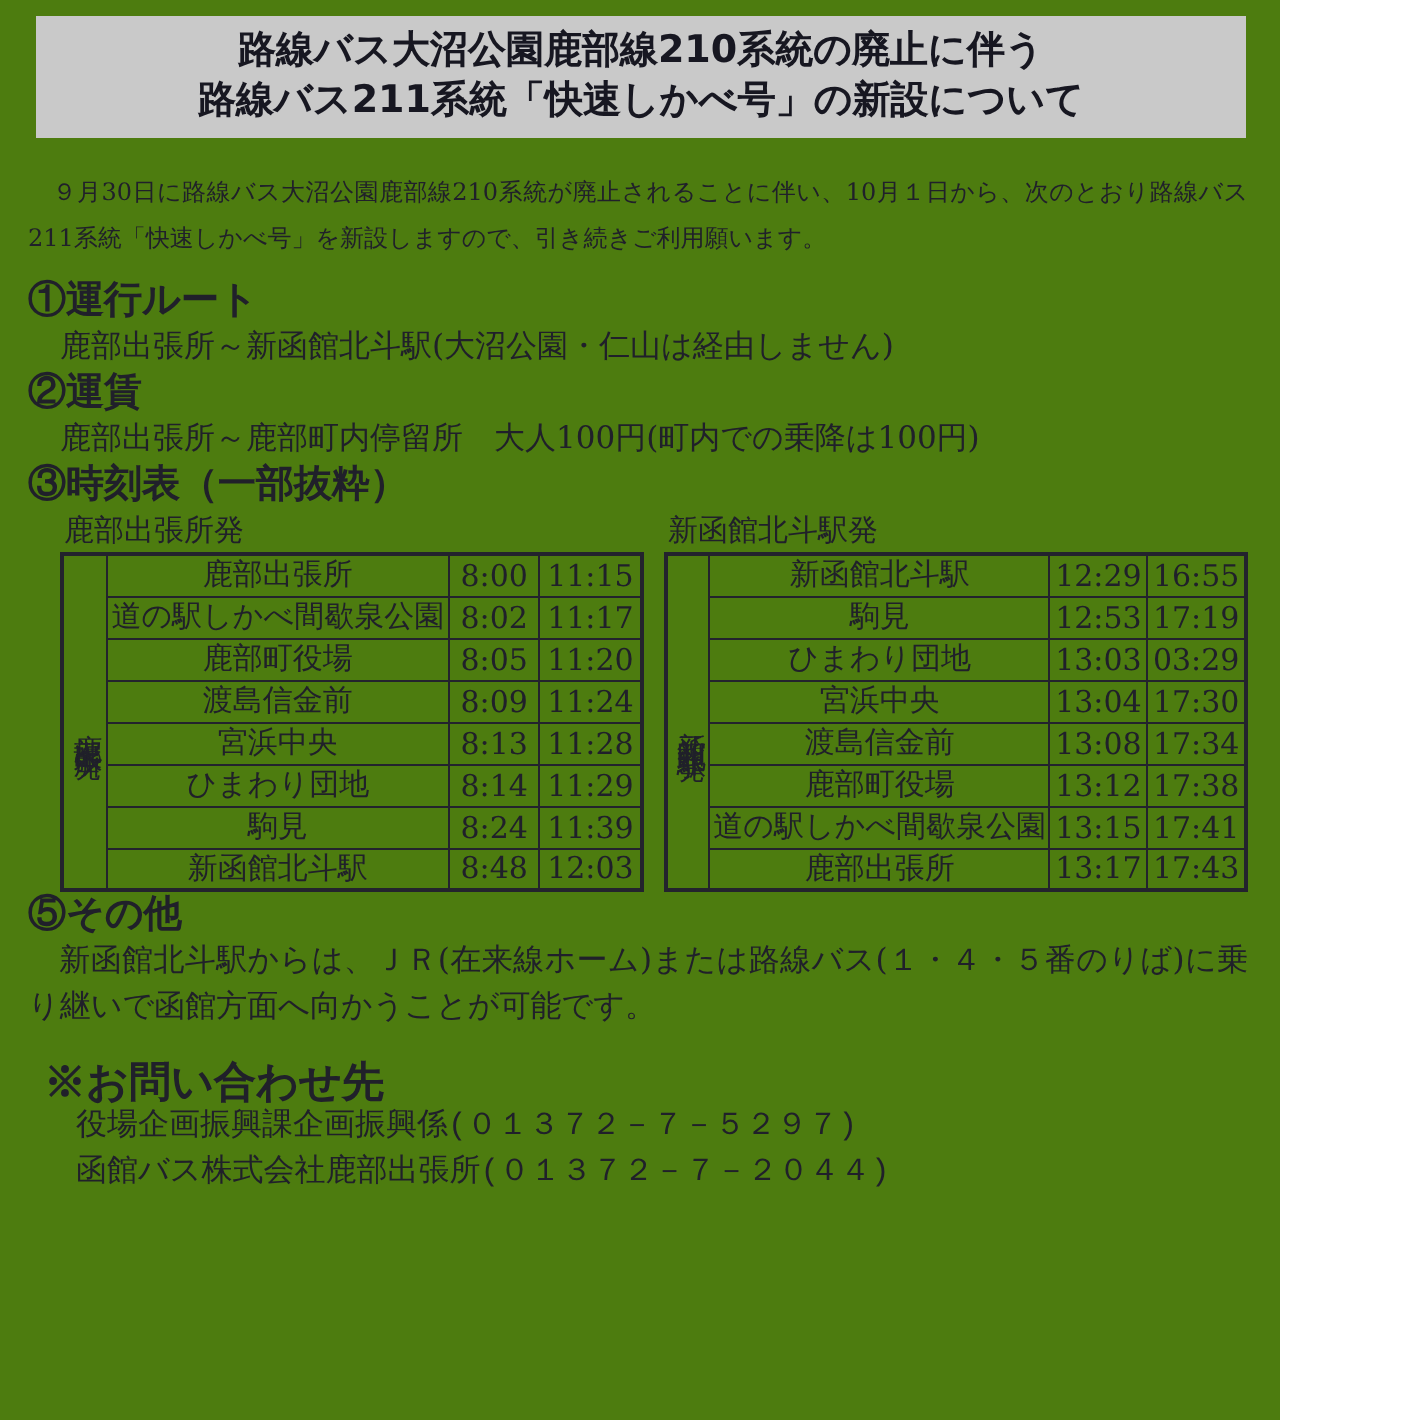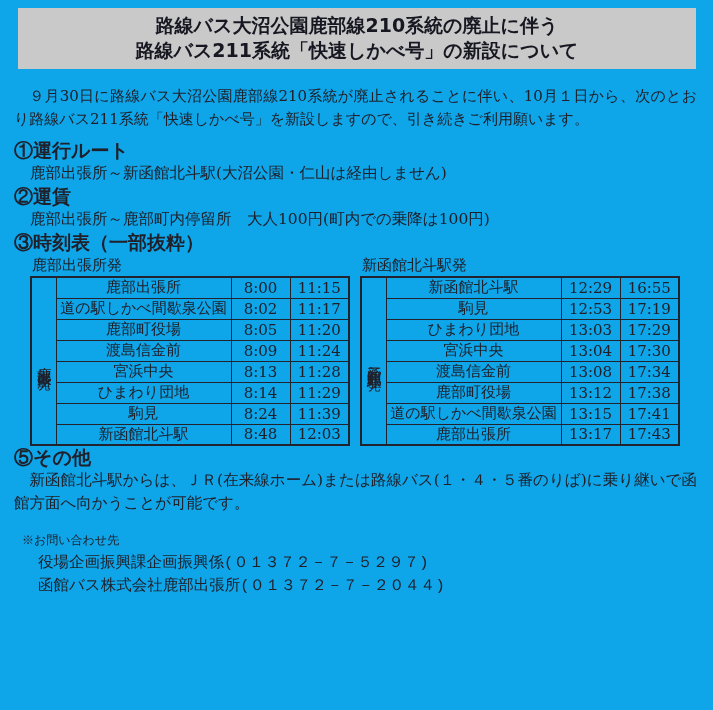--- a/index.html
+++ b/index.html
@@ -3,39 +3,39 @@
 <meta charset="utf-8">
 <style>
   * { box-sizing: border-box; margin: 0; padding: 0; }
   html, body { background: #ffffff; }
   body {
     width: 713px; height: 710px;
     font-family: "DejaVu Serif", "Liberation Serif", serif;
     color: #20202a;
   }
   .page {
-    width: 713px; height: 710px;
+    width: 640px; height: 710px;
     padding: 8px 16px 0 14px;
     overflow: hidden;
-    background: #0ea5e9;
+    background: #4d7c0f;
   }
   .title-banner {
     margin-left: 4px; margin-right: 1px;
     background: #c9c9c9;
     text-align: center;
     font-family: "DejaVu Sans", "Liberation Sans", sans-serif;
     font-weight: bold;
     font-size: 19px;
     line-height: 25px;
     padding: 5px 0 6px;
     color: #171721;
   }
   .intro {
     margin-top: 16px;
-    font-size: 15px;
+    font-size: 12px;
     line-height: 23px;
     text-align: justify;
   }
   .sec-heading {
     font-weight: bold;
     font-size: 19px;
     line-height: 23px;
   }
   .sec-body {
     font-size: 15.5px;
@@ -79,23 +79,24 @@
     text-align: center;
     padding: 0 4px 0 6px;
     white-space: nowrap;
   }
   td.time {
     width: 59px;
     text-align: center;
   }
   .contact { margin-top: 14px; }
   .contact-heading {
-    font-size: 12px;
+    font-size: 21px;
     line-height: 23px;
     padding-left: 8px;
+    font-weight: bold;
   }
   .contact-line {
     font-size: 15.5px;
     line-height: 23px;
     padding-left: 24px;
     font-family: Liberation Mono, monospace;
   }
 </style>
 </head>
 <body>
@@ -184,21 +185,21 @@
               <td class="time">16:55</td>
             </tr>
             <tr>
               <td class="stop">駒見</td>
               <td class="time">12:53</td>
               <td class="time">17:19</td>
             </tr>
             <tr>
               <td class="stop">ひまわり団地</td>
               <td class="time">13:03</td>
-              <td class="time">17:29</td>
+              <td class="time">03:29</td>
             </tr>
             <tr>
               <td class="stop">宮浜中央</td>
               <td class="time">13:04</td>
               <td class="time">17:30</td>
             </tr>
             <tr>
               <td class="stop">渡島信金前</td>
               <td class="time">13:08</td>
               <td class="time">17:34</td>

